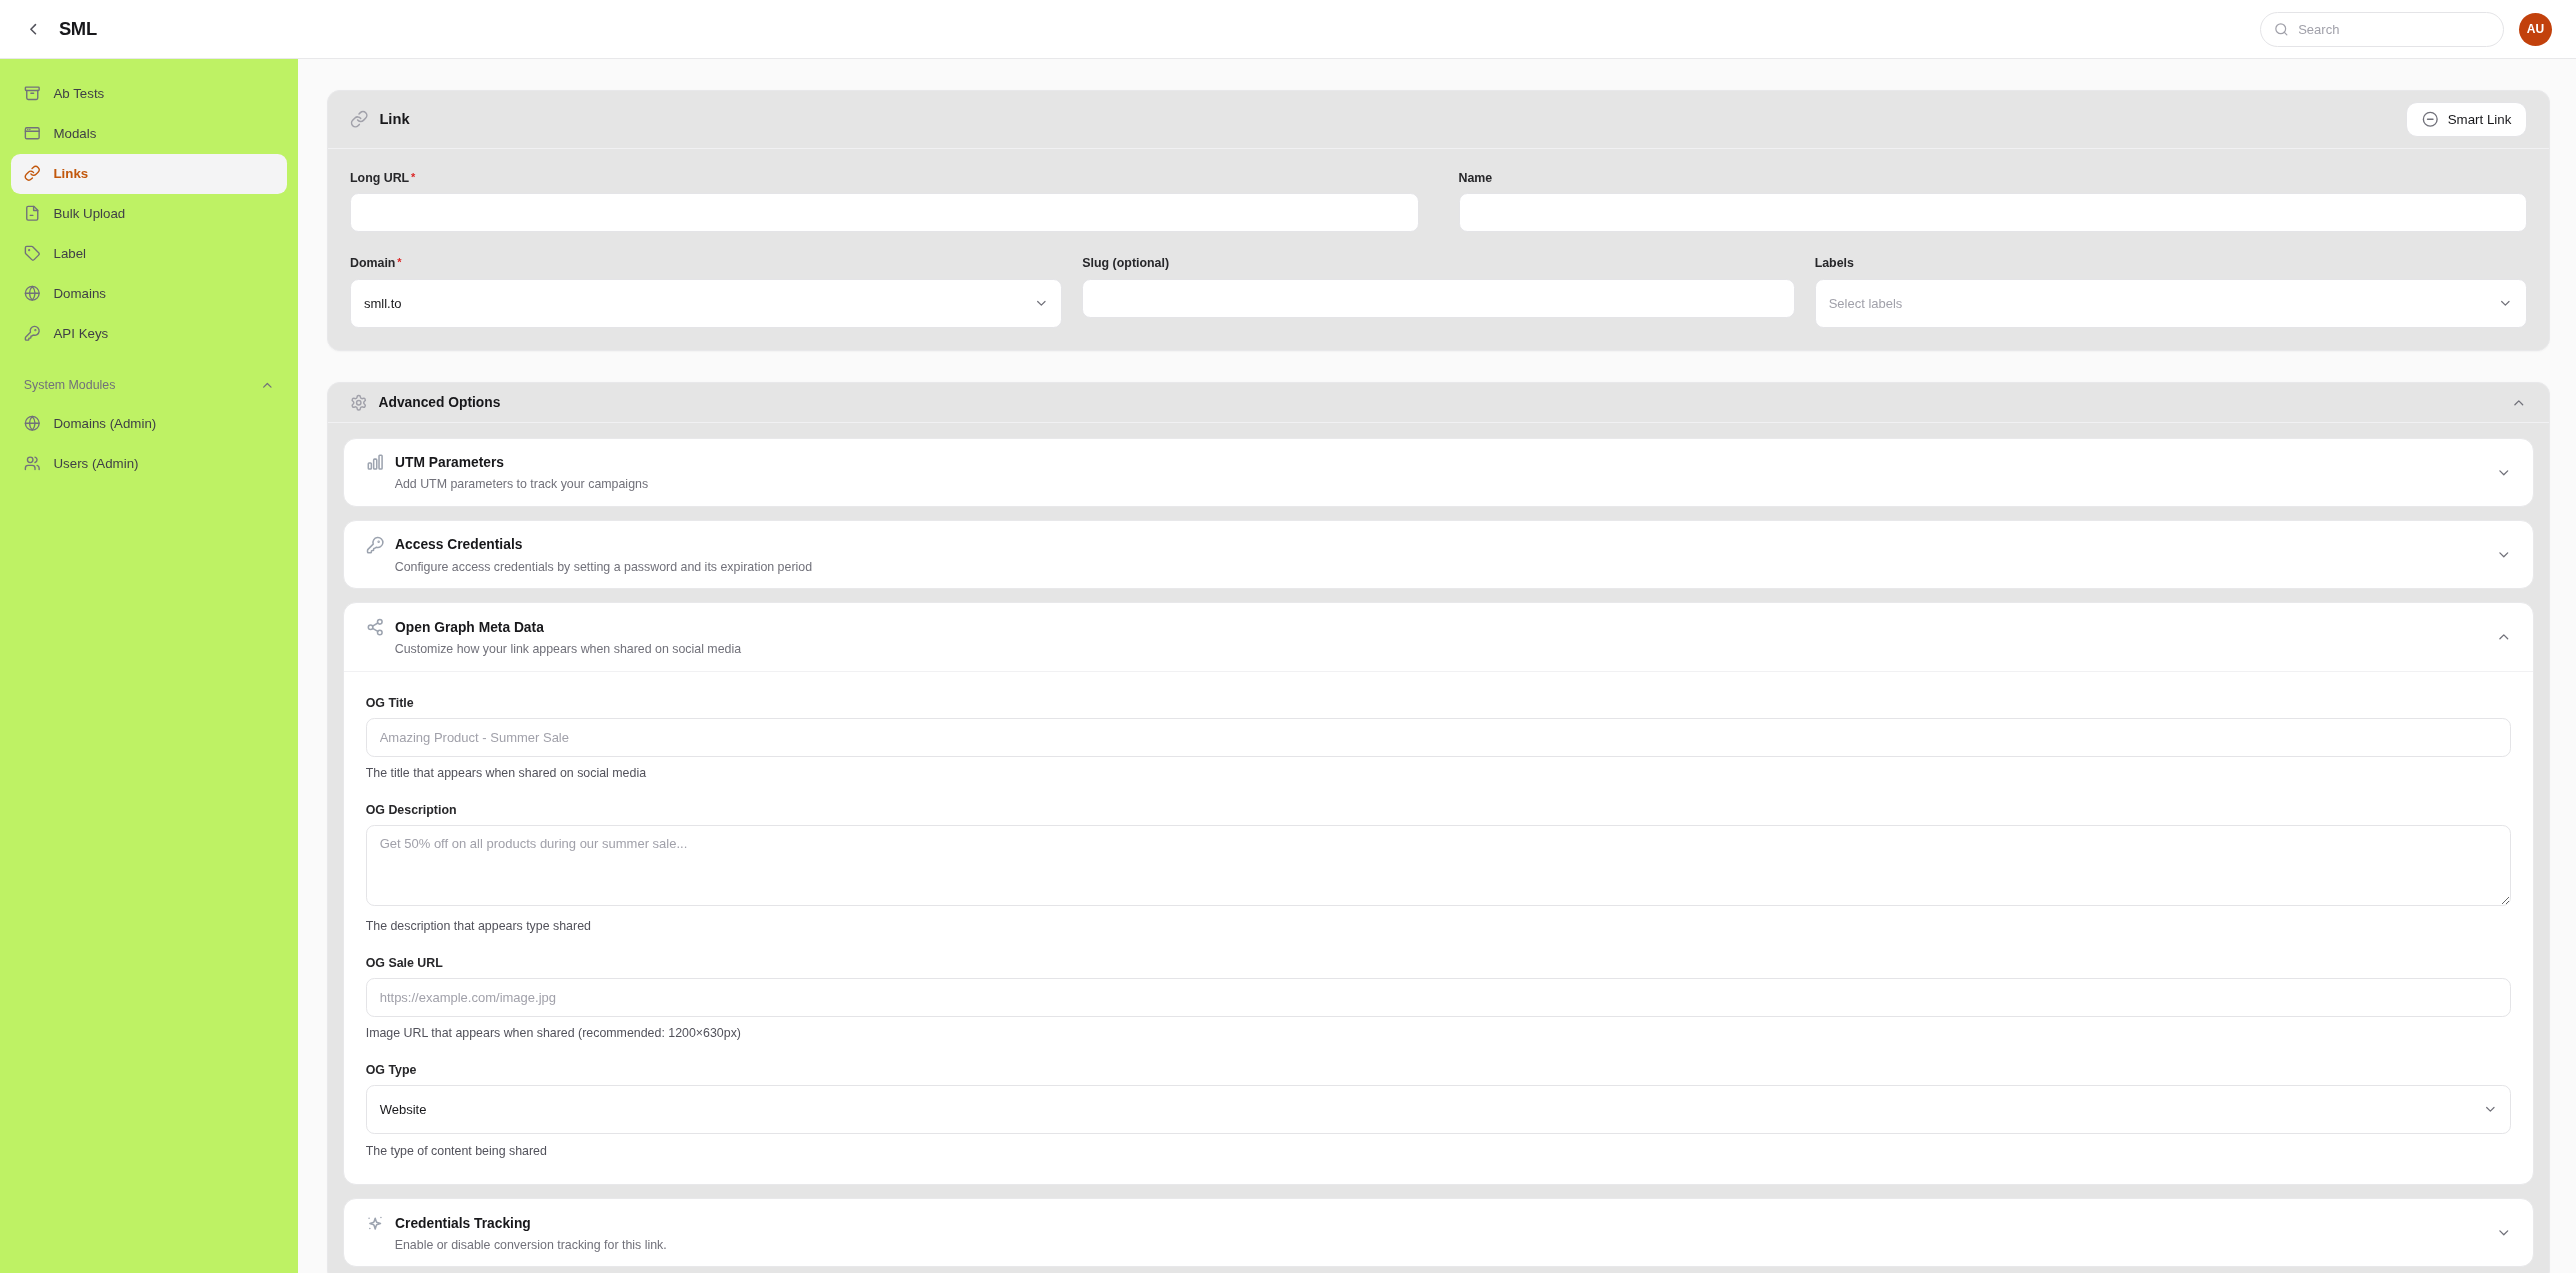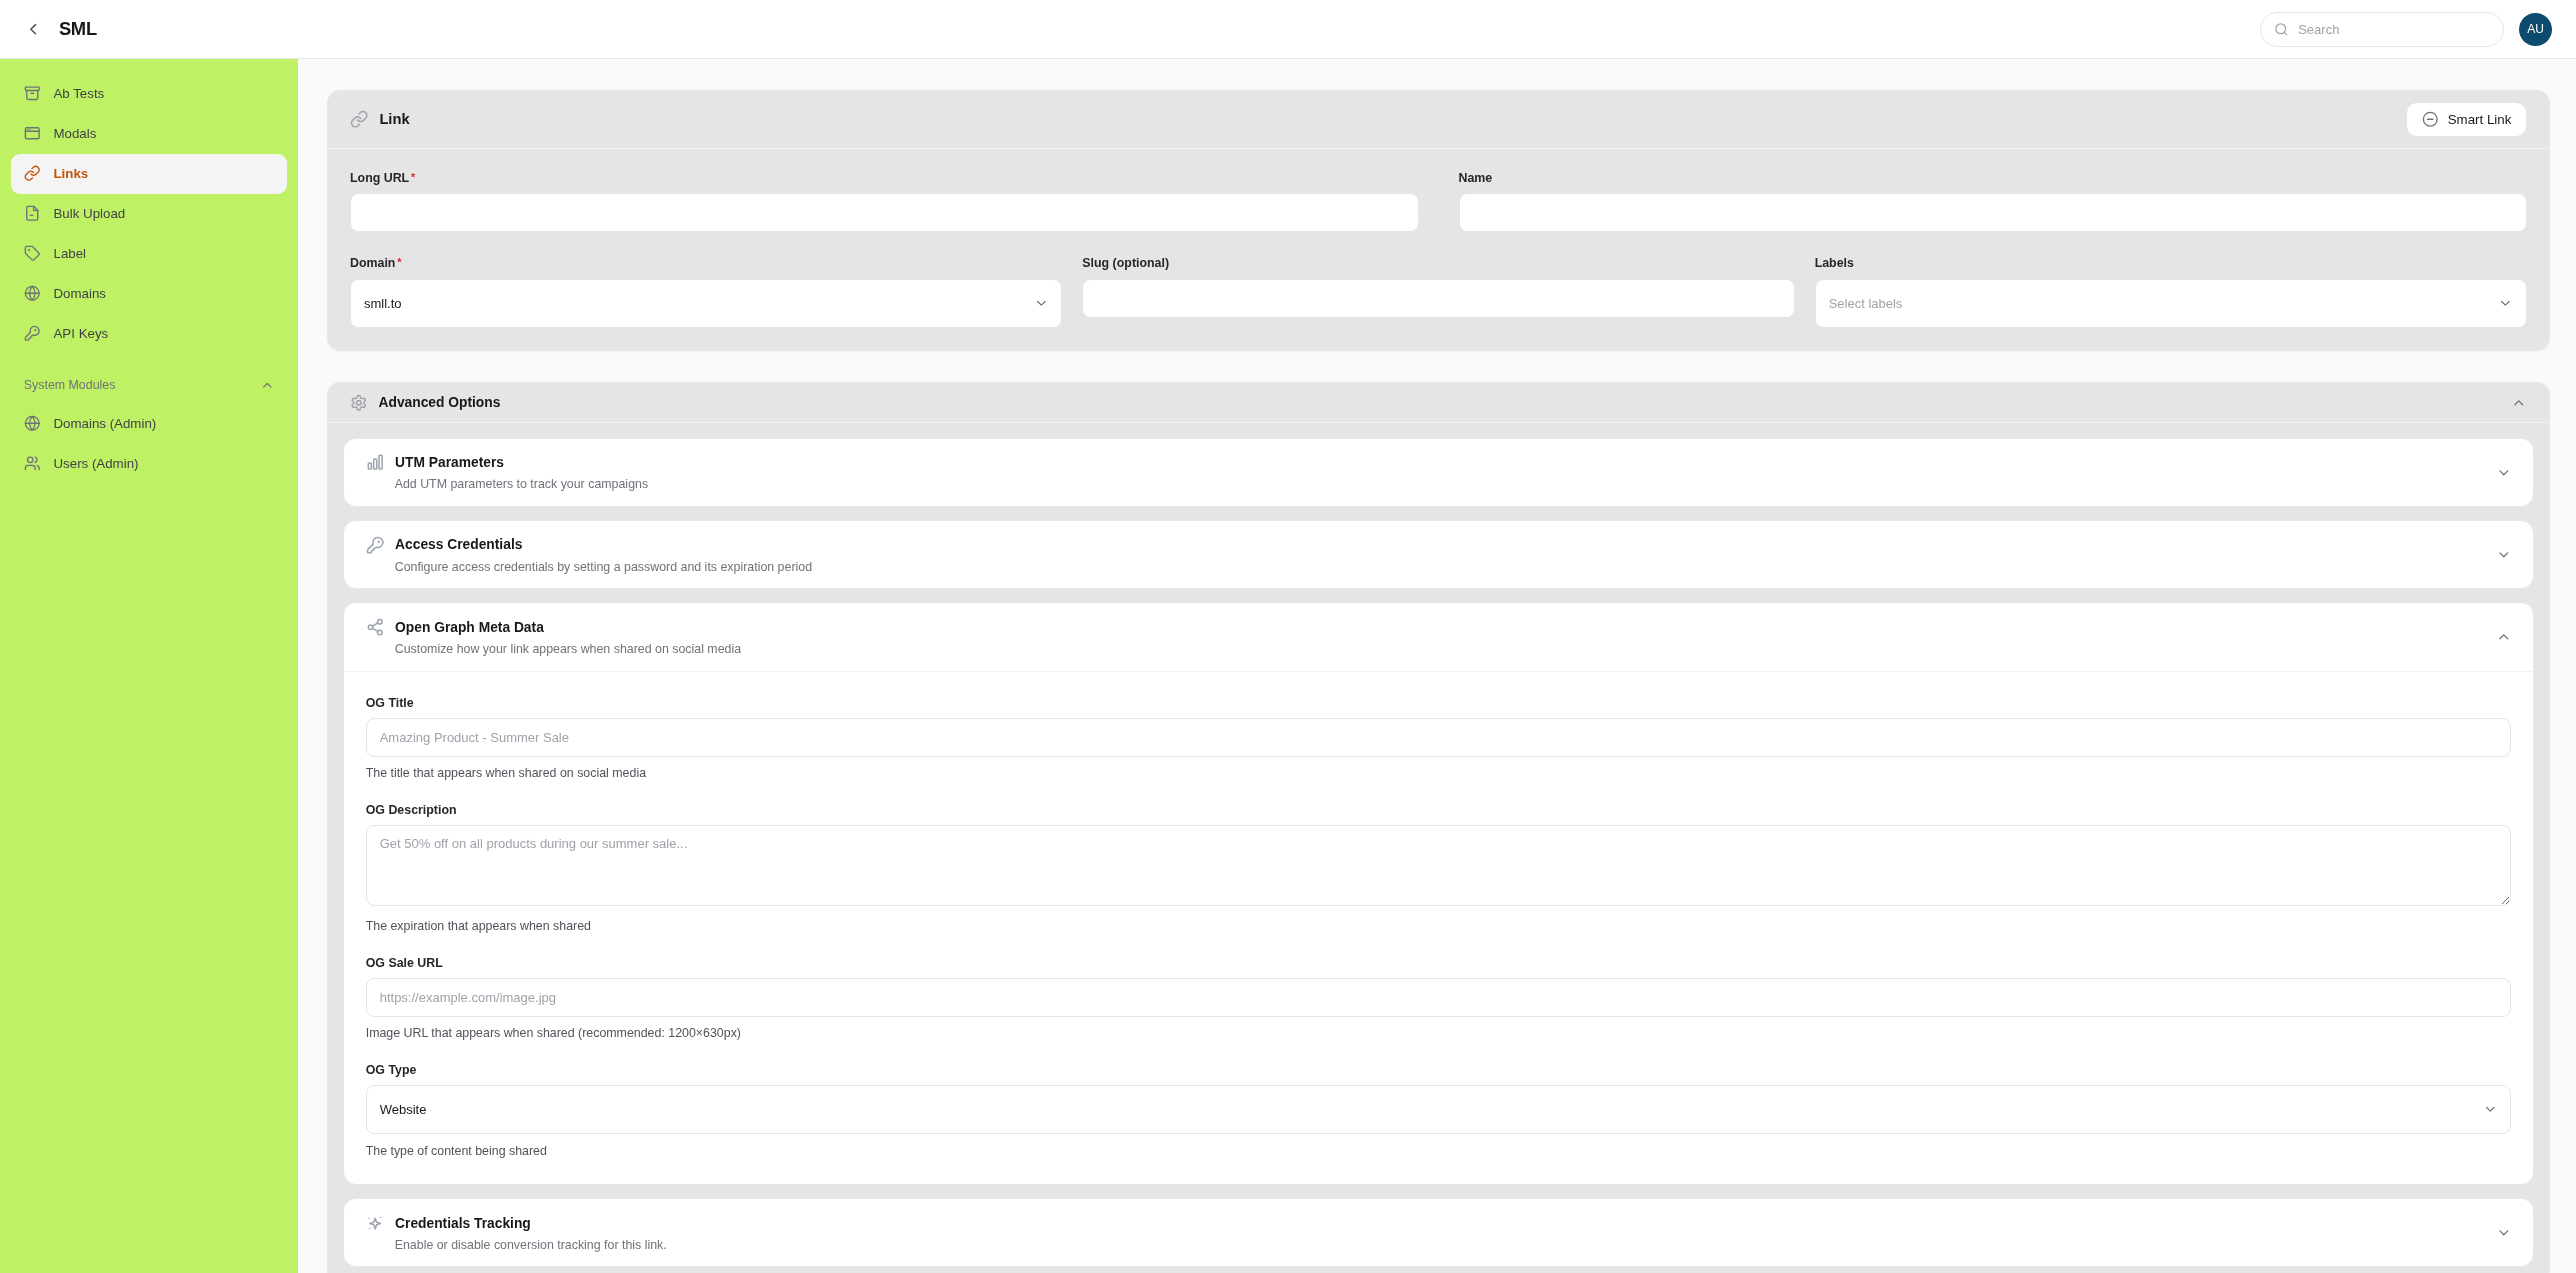--- a/index.html
+++ b/index.html
@@ -21,22 +21,22 @@
   .app-title { font-size: 18.4px; font-weight: 700; letter-spacing: -0.3px; }
   .topbar-right { display: flex; align-items: center; gap: 14.7px; }
   .search-box {
     width: 244px; height: 35px; border: 0.9px solid #e4e4e7; border-radius: 17.5px;
     display: flex; align-items: center; gap: 9.2px; padding: 0 13px; background: #fff;
   }
   .search-box .icn { color: #a1a1aa; display: flex; }
   .search-input { border: none; outline: none; flex: 1; font-size: 13px; font-family: inherit; background: transparent; color: #18181b; }
   .search-input::placeholder { color: #a1a1aa; }
   .avatar {
-    width: 33px; height: 33px; border-radius: 50%; background: #0c4a6e; color: #fff;
-    font-size: 12px; font-weight: 400; display: flex; align-items: center; justify-content: center;
+    width: 33px; height: 33px; border-radius: 50%; background: #c2410c; color: #fff;
+    font-size: 12px; font-weight: 700; display: flex; align-items: center; justify-content: center;
     cursor: pointer; flex-shrink: 0;
   }
   
   .layout { display: flex; height: 1215px; }
   .sidebar { width: 298px; flex-shrink: 0; background: #bef264; padding: 14.7px 11px; }
   .side-item {
     height: 40px; display: flex; align-items: center; gap: 13px; padding: 0 13px;
     border-radius: 9.2px; font-size: 13.3px; color: #3f3f46; cursor: pointer;
   }
   .side-item .icn { color: #71717a; display: flex; width: 16.5px; }
@@ -400,21 +400,21 @@
           </div>
           <div class="og-body">
             <div class="og-field">
               <label class="field-label">OG Title</label>
               <input class="text-input" placeholder="Amazing Product - Summer Sale" style="">
               <div class="helper">The title that appears when shared on social media</div>
             </div>
             <div class="og-field">
               <label class="field-label">OG Description</label>
               <textarea class="textarea" placeholder="Get 50% off on all products during our summer sale..." style=""></textarea>
-              <div class="helper">The expiration that appears when shared</div>
+              <div class="helper">The description that appears type shared</div>
             </div>
             <div class="og-field">
               <label class="field-label">OG Sale URL</label>
               <input class="text-input" placeholder="https://example.com/image.jpg" style="">
               <div class="helper">Image URL that appears when shared (recommended: 1200×630px)</div>
             </div>
             <div class="og-field">
               <label class="field-label">OG Type</label>
               <div class="select">
                 <span class="val">Website</span>

